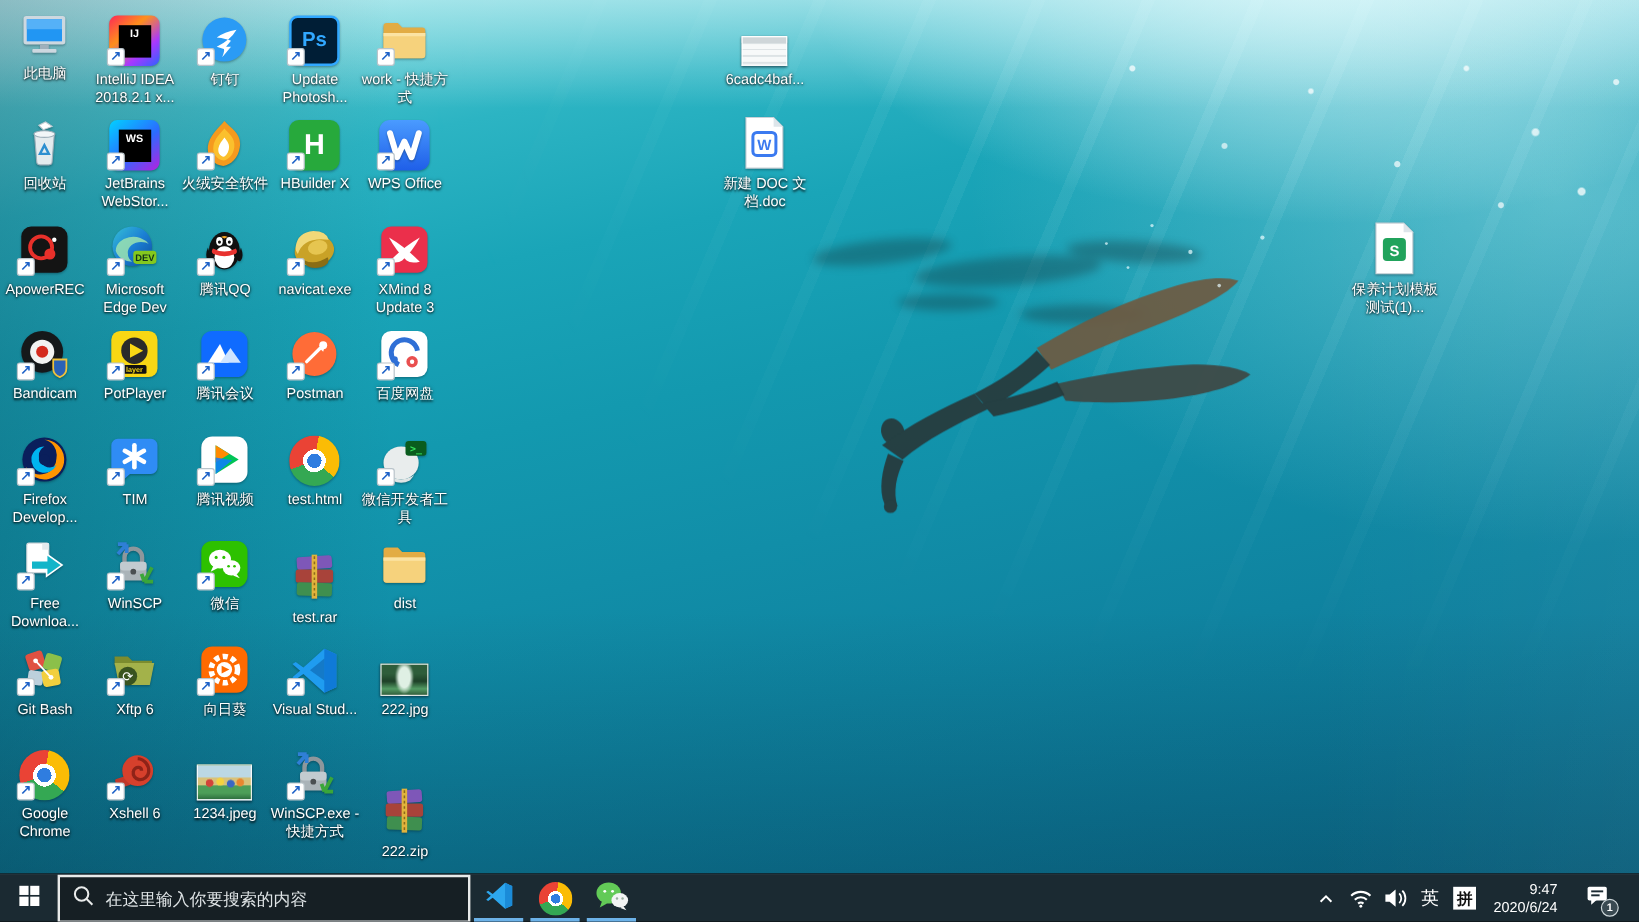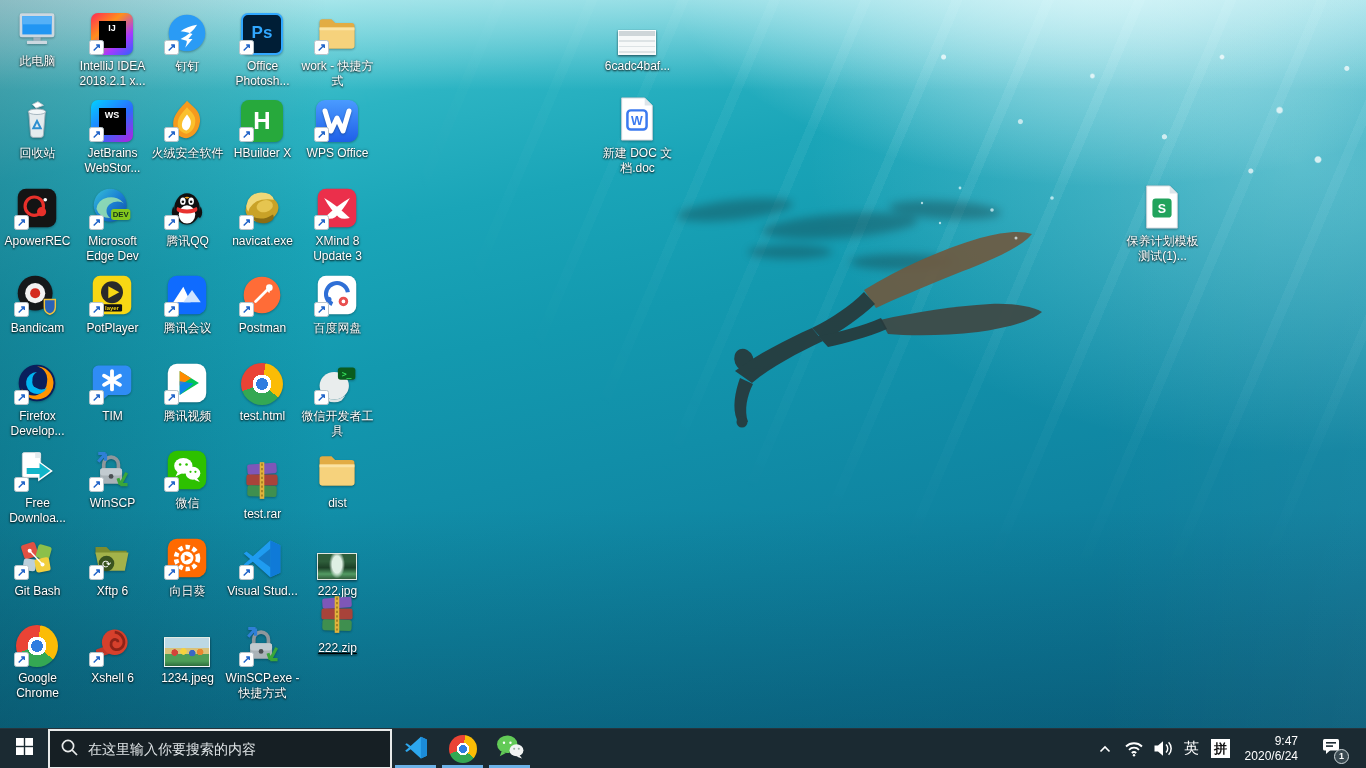--- a/index.html
+++ b/index.html
@@ -429,21 +429,21 @@
  radial-gradient(circle at 80% 50%, #e8872f 0 3px, transparent 3.5px),
  linear-gradient(180deg,#bcd8e4 0 34%,#d8c27a 34% 58%,#4d9e58 58% 82%,#2e6e3e 100%)"></div>
           </div>
           <div class="di-label">1234.jpeg</div>
         </div>
         <div class="desk-icon" style="left: 225px; top: 7px;">
           <div class="ibox">
             <div class="dico psbox">Ps</div>
             <span class="sc-arrow">↗</span>
           </div>
-          <div class="di-label">Office Photosh...</div>
+          <div class="di-label">Update Photosh...</div>
         </div>
         <div class="desk-icon" style="left: 225px; top: 94.45px;">
           <div class="ibox">
             <div class="dico hbbox">H</div>
             <span class="sc-arrow">↗</span>
           </div>
           <div class="di-label">HBuilder X</div>
         </div>
         <div class="desk-icon" style="left: 225px; top: 181.9px;">
           <div class="ibox">
@@ -581,21 +581,21 @@
           <div class="di-label">dist</div>
         </div>
         <div class="desk-icon" style="left: 300px; top: 531.7px;">
           <div class="ibox">
             <div class="dico thumb" style="width:40px;height:27px;background:
  radial-gradient(ellipse 8px 14px at 50% 42%, #dff0e4 0 60%, transparent 100%),
  linear-gradient(180deg,#2e5d3a 0 30%,#1d4027 55%,#539b63 80%,#335f3d 100%)"></div>
           </div>
           <div class="di-label">222.jpg</div>
         </div>
-        <div class="desk-icon" style="left: 300px; top: 589px; text-decoration: underline;">
+        <div class="desk-icon" style="left: 300px; top: 650px;">
           <div class="ibox">
             <svg width="44" height="44" viewBox="0 0 48 48">
               <rect x="8" y="5" width="32" height="11.5" rx="2.5" fill="#7e57b8" transform="rotate(-4 24 11)"></rect>
               <rect x="7" y="17" width="34" height="12" rx="2.5" fill="#a8433a"></rect>
               <rect x="8" y="29" width="32" height="12" rx="2.5" fill="#3f8f4f" transform="rotate(2 24 35)"></rect>
               <rect x="21.5" y="3.5" width="5" height="40" fill="#e2b33c"></rect>
               <path d="M24 5 v37" stroke="#8a6a1a" stroke-width="1.4" stroke-dasharray="2.4 2.4"></path>
             </svg>
           </div>
           <div class="di-label">222.zip</div>

